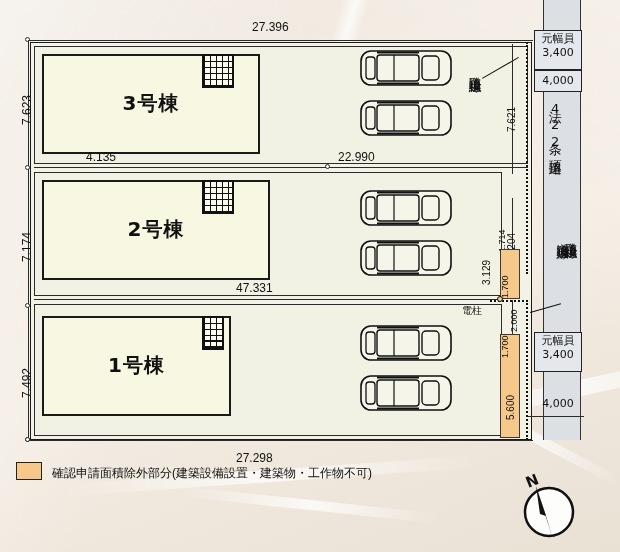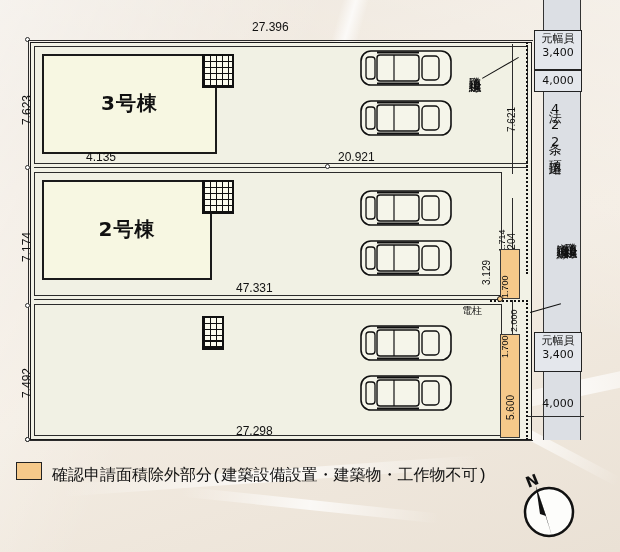--- a/index.html
+++ b/index.html
@@ -148,24 +148,24 @@
 
   
   .legend-swatch {
     position: absolute;
     width: 26px; height: 18px;
     background: #f6c98a;
     border: 1px solid #222;
   }
   .legend-text {
     position: absolute;
-    font-size: 16px;
+    font-size: 12px;
     color: #111;
     white-space: nowrap;
-    font-family: Liberation Mono, monospace;
+    font-family: Liberation Sans, sans-serif;
   }
 
   .compass {
     position: absolute;
   }
   .compass-n {
     position: absolute;
     font-size: 15px;
     font-weight: 700;
     color: #111;
@@ -207,21 +207,21 @@
   <div class="tick" style="left:25px; top:303px;"></div>
   <div class="tick" style="left:25px; top:437px;"></div>
 
   <div class="dim v" style="left:20px; top:125px;">7.623</div>
   <div class="dim v" style="left:20px; top:262px;">7.174</div>
   <div class="dim v" style="left:20px; top:398px;">7.492</div>
 
   <div class="site" style="left:30px; top:42px; width:502px; height:398px;"></div>
 
   <div class="lot" style="left:34px; top:46px; width:494px; height:118px;"></div>
-  <div class="building" style="left:42px; top:54px; width:175px; height:100px;">
+  <div class="building" style="left:42px; top:54px; width:218px; height:100px;">
     <div class="bldg-label" style="top:34px;">3号棟</div>
   </div>
   <div class="hatch" style="left:202px; top:54px; width:32px; height:34px;"></div>
 
   <div class="carstall" style="left:360px; top:50px;">
     <svg width="92" height="36" viewBox="0 0 92 36">
       <rect x="1" y="1" width="90" height="34" rx="10" ry="10" fill="#f5f5ea" stroke="#111" stroke-width="1.6"></rect>
       <rect x="17" y="5" width="42" height="26" rx="3" fill="none" stroke="#111" stroke-width="1.4"></rect>
       <rect x="62" y="6" width="17" height="24" rx="4" fill="none" stroke="#111" stroke-width="1.4"></rect>
       <rect x="6" y="7" width="9" height="22" rx="3" fill="none" stroke="#111" stroke-width="1.3"></rect>
@@ -239,24 +239,24 @@
       <line x1="34" y1="5" x2="34" y2="31" stroke="#111" stroke-width="1.2"></line>
       <line x1="17" y1="2.5" x2="59" y2="2.5" stroke="#111" stroke-width="2"></line>
       <line x1="17" y1="33.5" x2="59" y2="33.5" stroke="#111" stroke-width="2"></line>
     </svg>
   </div>
 
   <div class="dline h" style="left:34px; top:167px; width:296px;"></div>
   <div class="tick" style="left:325px; top:164px;"></div>
   <div class="dim" style="left:86px; top:150px;">4.135</div>
   <div class="dline h" style="left:330px; top:167px; width:198px;"></div>
-  <div class="dim" style="left:338px; top:150px;">20.921</div>
+  <div class="dim" style="left:338px; top:150px;">22.990</div>
 
   <div class="lot" style="left:34px; top:172px; width:468px; height:124px;"></div>
-  <div class="building" style="left:42px; top:180px; width:170px; height:100px;">
+  <div class="building" style="left:42px; top:180px; width:228px; height:100px;">
     <div class="bldg-label" style="top:34px;">2号棟</div>
   </div>
   <div class="hatch" style="left:202px; top:180px; width:32px; height:34px;"></div>
 
   <div class="carstall" style="left:360px; top:190px;">
     <svg width="92" height="36" viewBox="0 0 92 36">
       <rect x="1" y="1" width="90" height="34" rx="10" ry="10" fill="#f5f5ea" stroke="#111" stroke-width="1.6"></rect>
       <rect x="17" y="5" width="42" height="26" rx="3" fill="none" stroke="#111" stroke-width="1.4"></rect>
       <rect x="62" y="6" width="17" height="24" rx="4" fill="none" stroke="#111" stroke-width="1.4"></rect>
       <rect x="6" y="7" width="9" height="22" rx="3" fill="none" stroke="#111" stroke-width="1.3"></rect>
@@ -274,20 +274,23 @@
       <line x1="34" y1="5" x2="34" y2="31" stroke="#111" stroke-width="1.2"></line>
       <line x1="17" y1="2.5" x2="59" y2="2.5" stroke="#111" stroke-width="2"></line>
       <line x1="17" y1="33.5" x2="59" y2="33.5" stroke="#111" stroke-width="2"></line>
     </svg>
   </div>
 
   <div class="dline h" style="left:34px; top:299px; width:468px;"></div>
   <div class="dim" style="left:236px; top:281px;">47.331</div>
 
   <div class="lot" style="left:34px; top:304px; width:468px; height:132px;"></div>
+  <div class="building" style="left:42px; top:316px; width:189px; height:100px;">
+    <div class="bldg-label" style="top:34px;">1号棟</div>
+  </div>
   <div class="hatch" style="left:202px; top:316px; width:22px; height:34px;"></div>
 
   <div class="carstall" style="left:360px; top:325px;">
     <svg width="92" height="36" viewBox="0 0 92 36">
       <rect x="1" y="1" width="90" height="34" rx="10" ry="10" fill="#f5f5ea" stroke="#111" stroke-width="1.6"></rect>
       <rect x="17" y="5" width="42" height="26" rx="3" fill="none" stroke="#111" stroke-width="1.4"></rect>
       <rect x="62" y="6" width="17" height="24" rx="4" fill="none" stroke="#111" stroke-width="1.4"></rect>
       <rect x="6" y="7" width="9" height="22" rx="3" fill="none" stroke="#111" stroke-width="1.3"></rect>
       <line x1="34" y1="5" x2="34" y2="31" stroke="#111" stroke-width="1.2"></line>
       <line x1="17" y1="2.5" x2="59" y2="2.5" stroke="#111" stroke-width="2"></line>
@@ -301,21 +304,21 @@
       <rect x="62" y="6" width="17" height="24" rx="4" fill="none" stroke="#111" stroke-width="1.4"></rect>
       <rect x="6" y="7" width="9" height="22" rx="3" fill="none" stroke="#111" stroke-width="1.3"></rect>
       <line x1="34" y1="5" x2="34" y2="31" stroke="#111" stroke-width="1.2"></line>
       <line x1="17" y1="2.5" x2="59" y2="2.5" stroke="#111" stroke-width="2"></line>
       <line x1="17" y1="33.5" x2="59" y2="33.5" stroke="#111" stroke-width="2"></line>
     </svg>
   </div>
 
   <div class="dline h" style="left:28px; top:440px; width:505px;"></div>
   <div class="tick" style="left:25px; top:437px;"></div>
-  <div class="dim" style="left:236px; top:424px;text-align:right;">27.298</div>
+  <div class="dim" style="left:236px; top:451px;text-align:right;">27.298</div>
 
   <div class="dotted-v" style="left:526px; top:42px; height:232px;"></div>
   <div class="dotted-v" style="left:526px; top:300px; height:140px;"></div>
   <div class="dotted-h" style="left:490px; top:300px; width:38px;"></div>
 
   <div class="vtext" style="left:468px; top:66px;">道路後退線</div>
   <div class="leader" style="left:482px; top:78px; width:42px; transform:rotate(-30deg);"></div>
 
   <div class="dline v" style="left:512px; top:44px; height:130px;"></div>
   <div class="dim v sm" style="left:506px; top:132px;">7.621</div>

